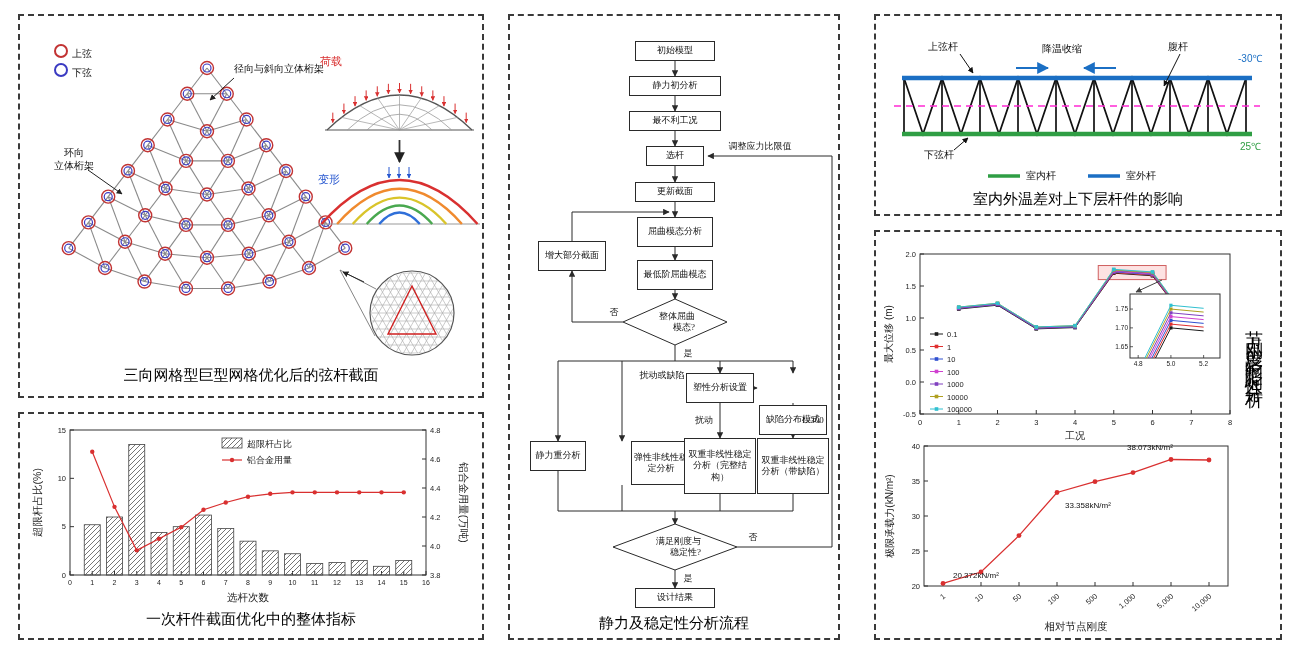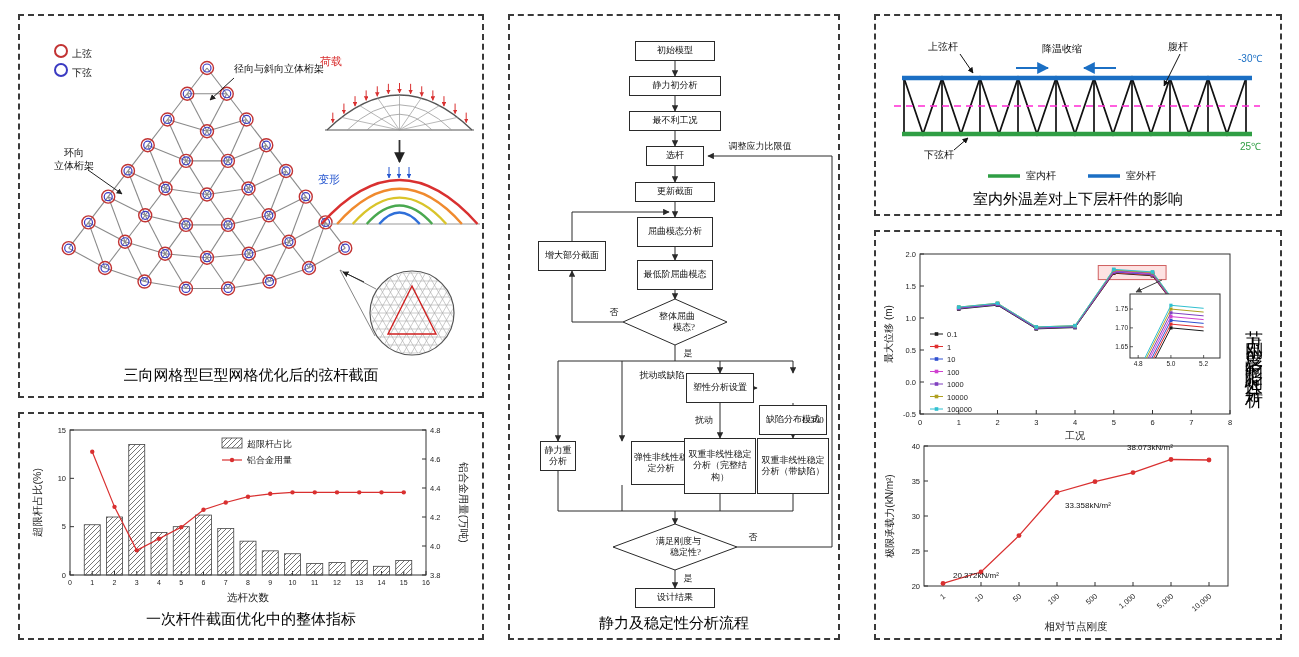--- a/index.html
+++ b/index.html
@@ -449,21 +449,21 @@
         <div class="fc-box" style="left: 165px; top: 35px; width: 80px; min-height: 20px;">初始模型</div>
         <div class="fc-box" style="left: 165px; top: 70px; width: 92px; min-height: 20px;">静力初分析</div>
         <div class="fc-box" style="left: 165px; top: 105px; width: 92px; min-height: 20px;">最不利工况</div>
         <div class="fc-box" style="left: 165px; top: 140px; width: 58px; min-height: 20px;">选杆</div>
         <div class="fc-box" style="left: 165px; top: 176px; width: 80px; min-height: 20px;">更新截面</div>
         <div class="fc-box" style="left: 165px; top: 216px; width: 76px; min-height: 30px;">屈曲模态分析</div>
         <div class="fc-box" style="left: 165px; top: 259px; width: 76px; min-height: 30px;">最低阶屈曲模态</div>
         <div class="fc-box" style="left: 62px; top: 240px; width: 68px; min-height: 30px;">增大部分截面</div>
         <div class="fc-box" style="left: 210px; top: 372px; width: 68px; min-height: 30px;">塑性分析设置</div>
         <div class="fc-box" style="left: 283px; top: 372px; width: 68px; min-height: 30px; margin-top: 32px;">缺陷分布模式</div>
-        <div class="fc-box" style="left: 48px; top: 440px; width: 36px; min-height: 30px;">静力重分析</div>
+        <div class="fc-box" style="left: 48px; top: 440px; width: 56px; min-height: 30px;">静力重分析</div>
         <div class="fc-box" style="left: 112px; top: 447px; width: 60px; min-height: 44px; margin-left: 39px;">弹性非线性稳定分析</div>
         <div class="fc-box" style="left: 283px; top: 450px; width: 72px; min-height: 56px;">双重非线性稳定分析（带缺陷）</div>
         <div class="fc-box" style="left: 210px; top: 450px; width: 72px; min-height: 56px;">双重非线性稳定分析（完整结构）</div>
         <div class="fc-box" style="left: 165px; top: 582px; width: 80px; min-height: 20px;">设计结果</div>
         <div class="fc-dia" style="left: 165px; top: 306px; width: 40px;">整体屈曲模态?</div>
         <div class="fc-dia" style="left: 165px; top: 531px; width: 52px;">满足刚度与稳定性?</div>
         <div class="fc-text" style="left: 250px; top: 130px;">调整应力比限值</div>
         <div class="fc-text" style="left: 104px; top: 296px;">否</div>
         <div class="fc-text" style="left: 178px; top: 337px;">是</div>
         <div class="fc-text" style="left: 152px; top: 359px;">扰动或缺陷</div>

